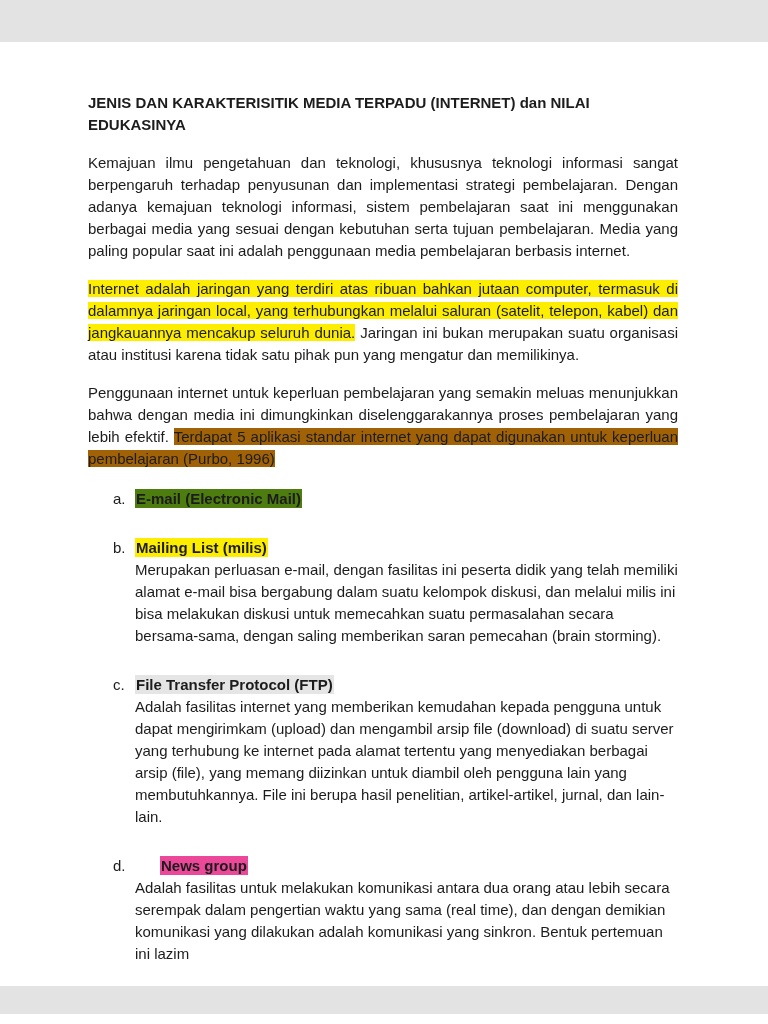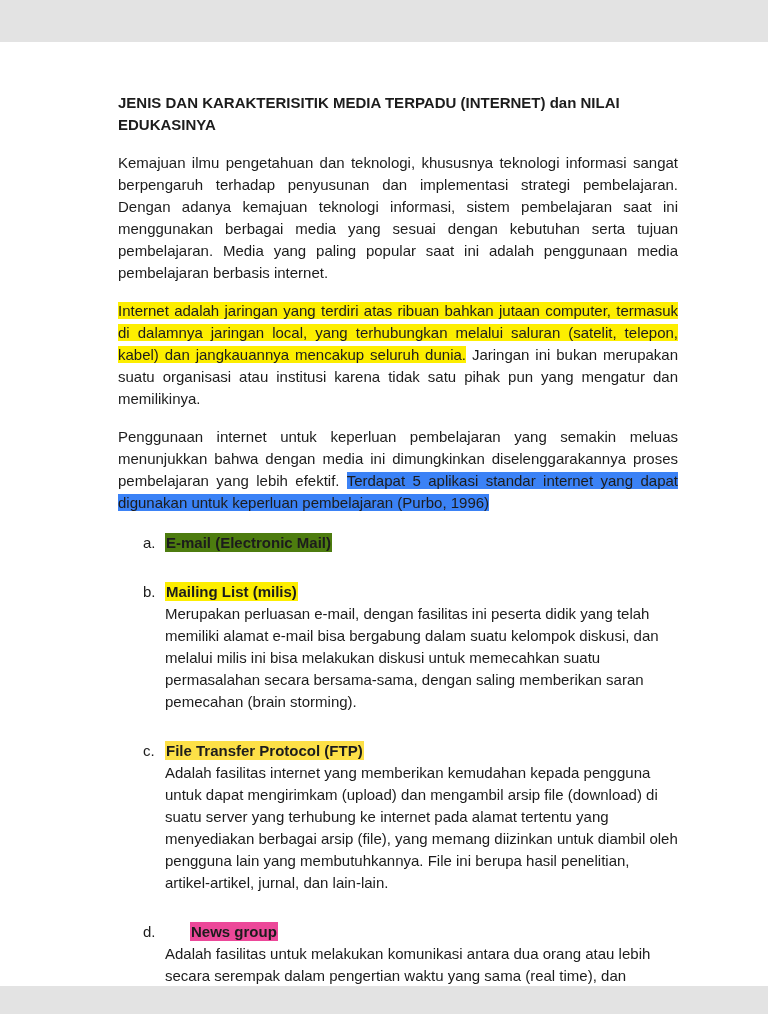--- a/index.html
+++ b/index.html
@@ -25,21 +25,21 @@
     width: 768px; height: 28px;
   }
   .bottom-edge {
     position: absolute; top: 1014px; left: 0;
     width: 768px; height: 10px; background: #ffffff;
   }
   .page {
     position: absolute; top: 42px; left: 0;
     width: 768px; height: 944px;
     background: #ffffff;
-    padding: 50px 90px 0 118px;
+    padding: 50px 90px 0 88px;
     overflow: hidden;
     color: #1c1c1c;
     font-size: 15px;
     line-height: 22px;
   }
   .doc-title {
     font-size: 15px;
     line-height: 22px;
     font-weight: bold;
     margin-bottom: 14px;
@@ -85,21 +85,21 @@
 
     <p class="para">
       <span>Kemajuan ilmu pengetahuan dan teknologi, khususnya teknologi informasi sangat berpengaruh terhadap penyusunan dan implementasi strategi pembelajaran. Dengan adanya kemajuan teknologi informasi, sistem pembelajaran saat ini menggunakan berbagai media yang sesuai dengan kebutuhan serta tujuan pembelajaran. Media yang paling popular saat ini adalah penggunaan media pembelajaran berbasis internet.</span>
     </p>
 
     <p class="para">
       <span class="hl" style="background: rgb(253, 238, 0);">Internet adalah jaringan yang terdiri atas ribuan bahkan jutaan computer, termasuk di dalamnya jaringan local, yang terhubungkan melalui saluran (satelit, telepon, kabel) dan jangkauannya mencakup seluruh dunia.</span><span> Jaringan ini bukan merupakan suatu organisasi atau institusi karena tidak satu pihak pun yang mengatur dan memilikinya.</span>
     </p>
 
     <p class="para">
-      <span>Penggunaan internet untuk keperluan pembelajaran yang semakin meluas menunjukkan bahwa dengan media ini dimungkinkan diselenggarakannya proses pembelajaran yang lebih efektif. </span><span class="hl" style="background: #3b82f6;">Terdapat 5 aplikasi standar internet yang dapat digunakan untuk keperluan pembelajaran (Purbo, 1996)</span>
+      <span>Penggunaan internet untuk keperluan pembelajaran yang semakin meluas menunjukkan bahwa dengan media ini dimungkinkan diselenggarakannya proses pembelajaran yang lebih efektif. </span><span class="hl" style="background: #a16207;">Terdapat 5 aplikasi standar internet yang dapat digunakan untuk keperluan pembelajaran (Purbo, 1996)</span>
     </p>
 
     <div class="doc-list">
 
       <div class="list-item">
         <div class="marker">a.</div>
         <div class="item-content">
           <div class="item-heading">
             <span class="hl" style="background: #4d7c0f;">E-mail (Electronic Mail)</span>
           </div>
@@ -113,21 +113,21 @@
             <span class="hl" style="background: rgb(253, 238, 0); text-align: right;">Mailing List (milis)</span>
           </div>
           <div class="item-body">Merupakan perluasan e-mail, dengan fasilitas ini peserta didik yang telah memiliki alamat e-mail bisa bergabung dalam suatu kelompok diskusi, dan melalui milis ini bisa melakukan diskusi untuk memecahkan suatu permasalahan secara bersama-sama, dengan saling memberikan saran pemecahan (brain storming).</div>
         </div>
       </div>
 
       <div class="list-item">
         <div class="marker">c.</div>
         <div class="item-content">
           <div class="item-heading">
-            <span class="hl" style="background: #fde047;">File Transfer Protocol (FTP)</span>
+            <span class="hl" style="background: #e5e5e5;">File Transfer Protocol (FTP)</span>
           </div>
           <div class="item-body">Adalah fasilitas internet yang memberikan kemudahan kepada pengguna untuk dapat mengirimkam (upload) dan mengambil arsip file (download) di suatu server yang terhubung ke internet pada alamat tertentu yang menyediakan berbagai arsip (file), yang memang diizinkan untuk diambil oleh pengguna lain yang membutuhkannya. File ini berupa hasil penelitian, artikel-artikel, jurnal, dan lain-lain.</div>
         </div>
       </div>
 
       <div class="list-item">
         <div class="marker">d.</div>
         <div class="item-content">
           <div class="item-heading">
             <span class="hl" style="background: #ec4899; margin-left: 25px;">News group</span>

